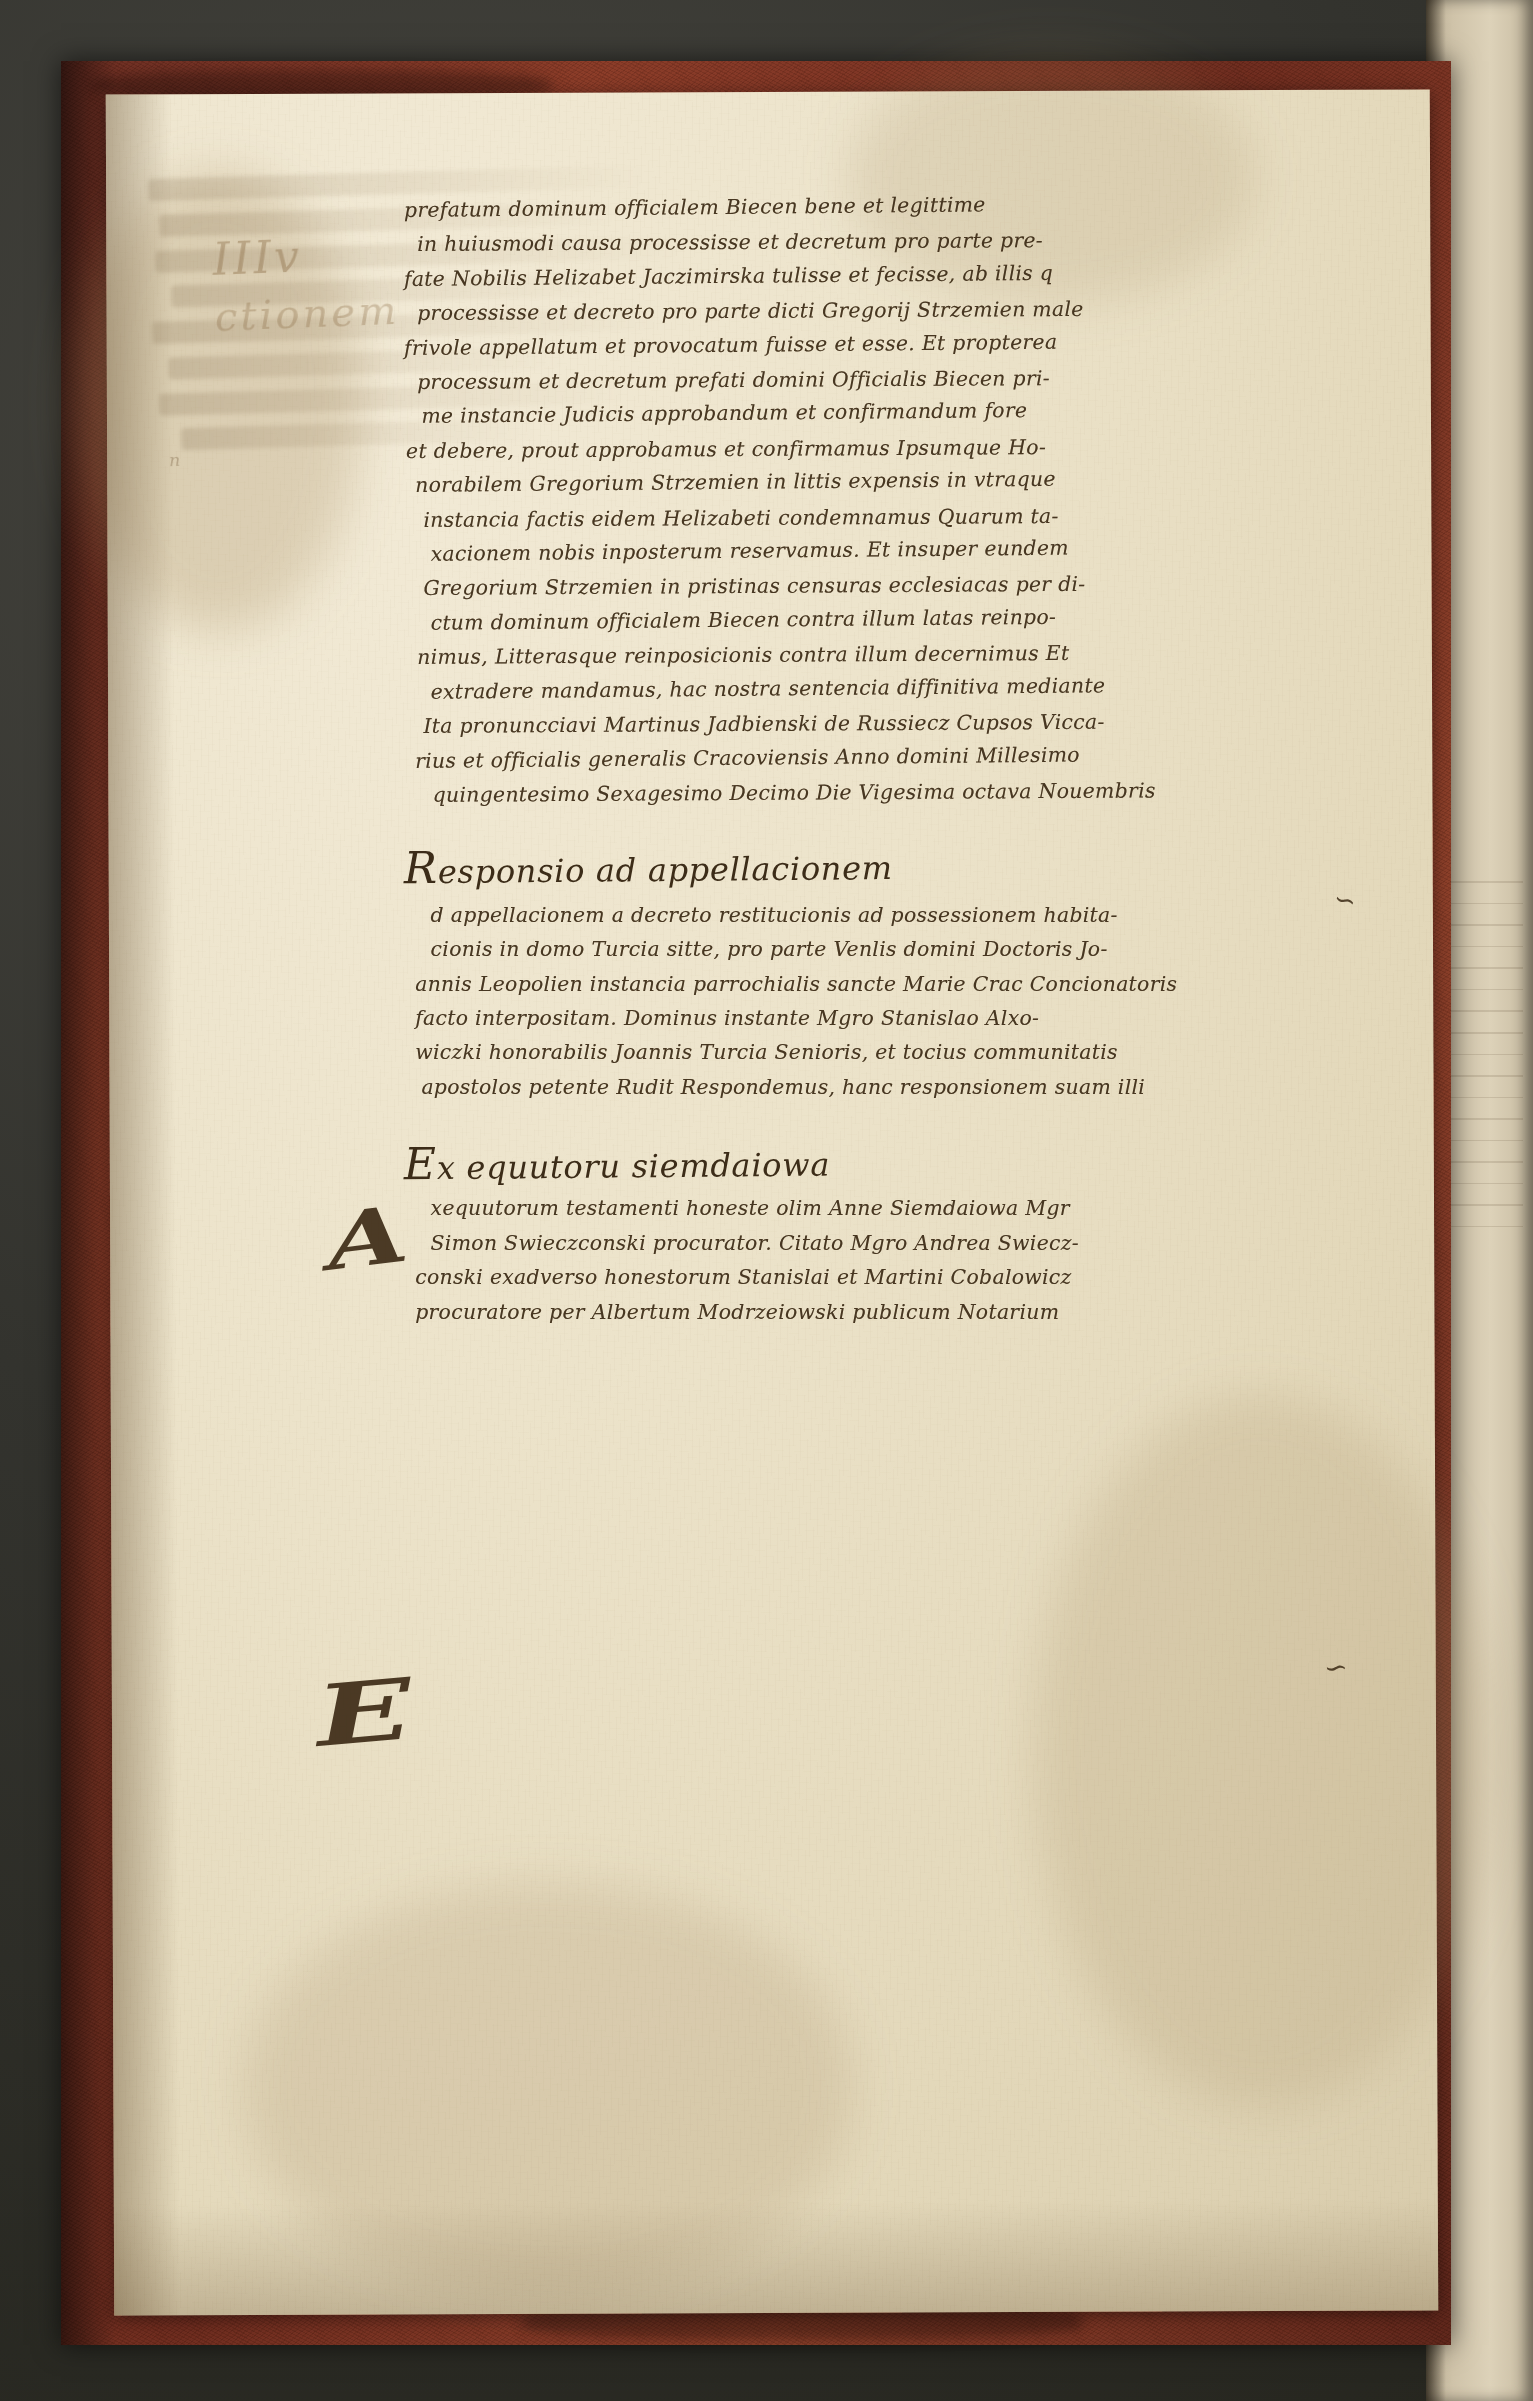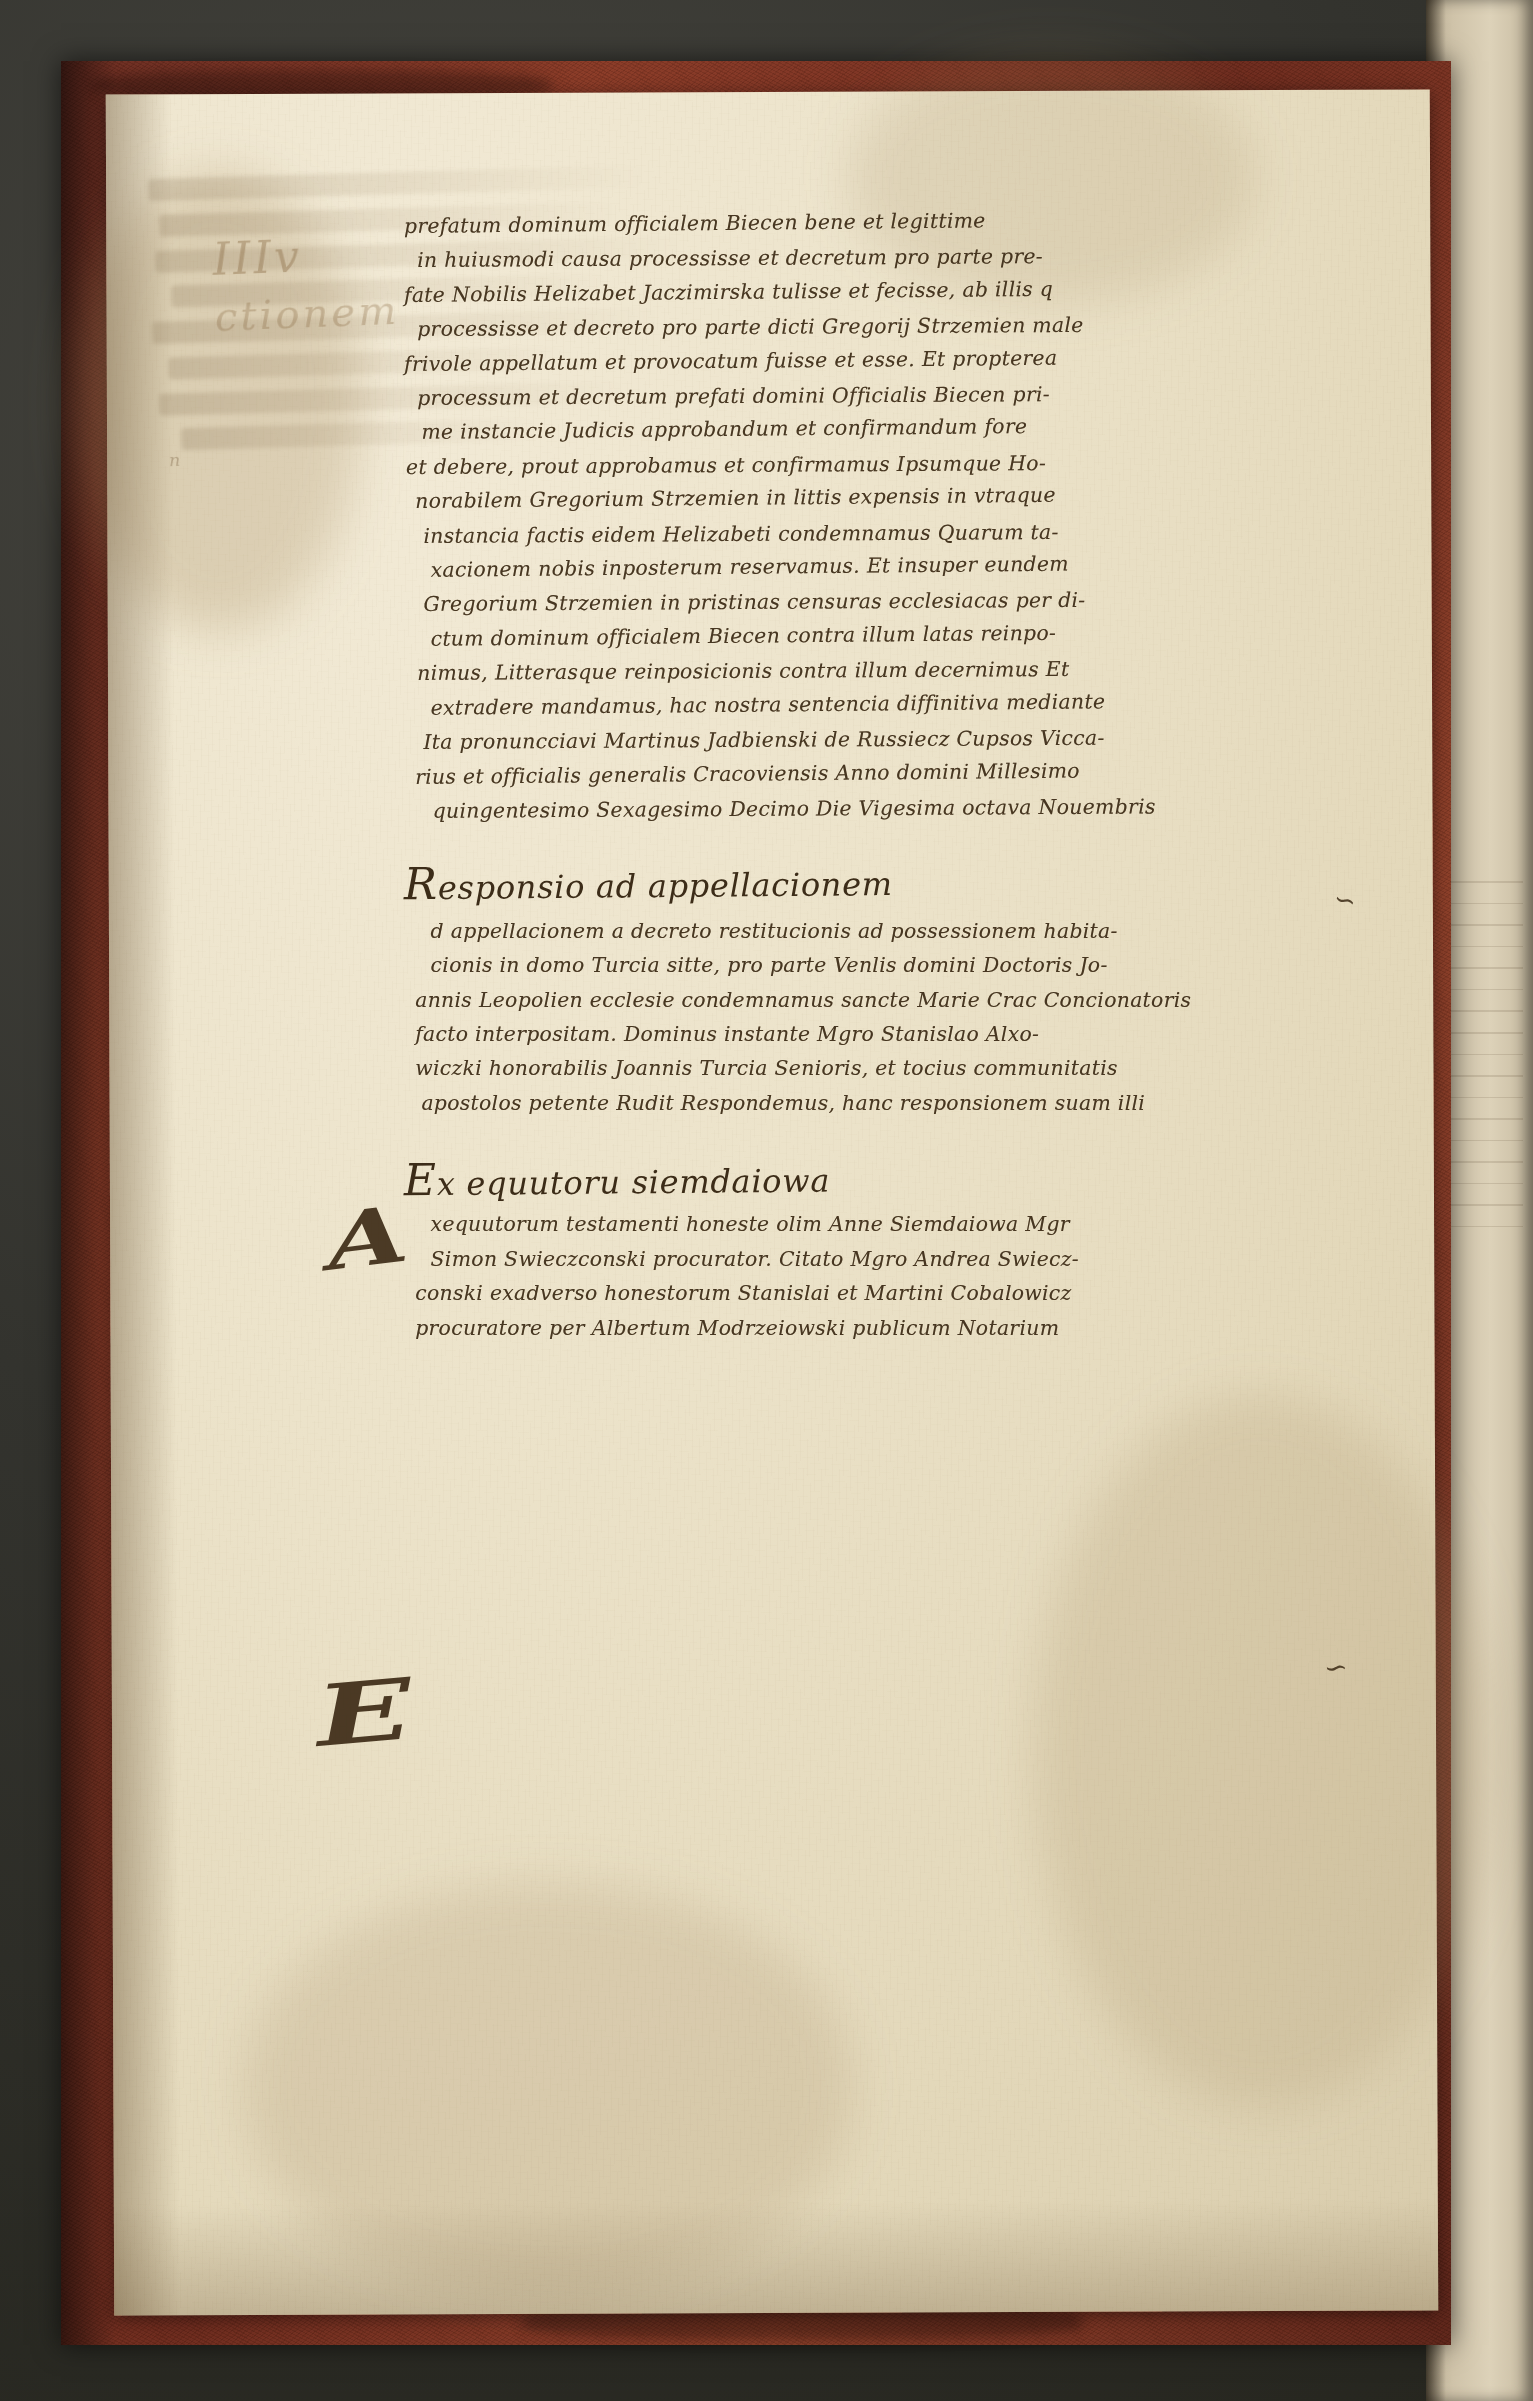--- a/index.html
+++ b/index.html
@@ -134,21 +134,21 @@
     height: 21.5px;
     background: linear-gradient(90deg, rgba(108,84,54,0.55), rgba(128,102,66,0.30), rgba(108,84,54,0.0));
     filter: blur(2px);
     border-radius: 4.1px;
   }
 
   
   #text-block {
     position: absolute;
     left: 404px;
-    top: 216px;
+    top: 200px;
     width: 981px;
   }
   .ms-line {
     color: #3b2a15;
     font-family: "DejaVu Serif", serif;
     font-style: italic;
     font-size: 20.4px;
     line-height: 1.0;
     letter-spacing: 0.3px;
     white-space: nowrap;
@@ -328,21 +328,21 @@
 
   <div class="block-gap-1"></div>
 
   <div class="heading"><span class="initial">R</span><span>esponsio ad appellacionem</span></div>
 
   <div class="block-gap-2"></div>
 
   <div class="para-responsio">
     <div class="ms-line indent-3">d appellacionem a decreto restitucionis ad possessionem habita-</div>
     <div class="ms-line indent-3">cionis in domo Turcia sitte, pro parte Venlis domini Doctoris Jo-</div>
-    <div class="ms-line indent-2">annis Leopolien ecclesie condemnamus sancte Marie Crac Concionatoris</div>
+    <div class="ms-line indent-2">annis Leopolien instancia parrochialis sancte Marie Crac Concionatoris</div>
     <div class="ms-line indent-2">facto interpositam. Dominus instante Mgro Stanislao Alxo-</div>
     <div class="ms-line indent-2">wiczki honorabilis Joannis Turcia Senioris, et tocius communitatis</div>
     <div class="ms-line indent-1">apostolos petente Rudit Respondemus, hanc responsionem suam illi</div>
   </div>
 
   <div class="block-gap-3"></div>
 
   <div class="heading"><span class="initial">E</span><span>x equutoru siemdaiowa</span></div>
 
   <div class="block-gap-4"></div>

